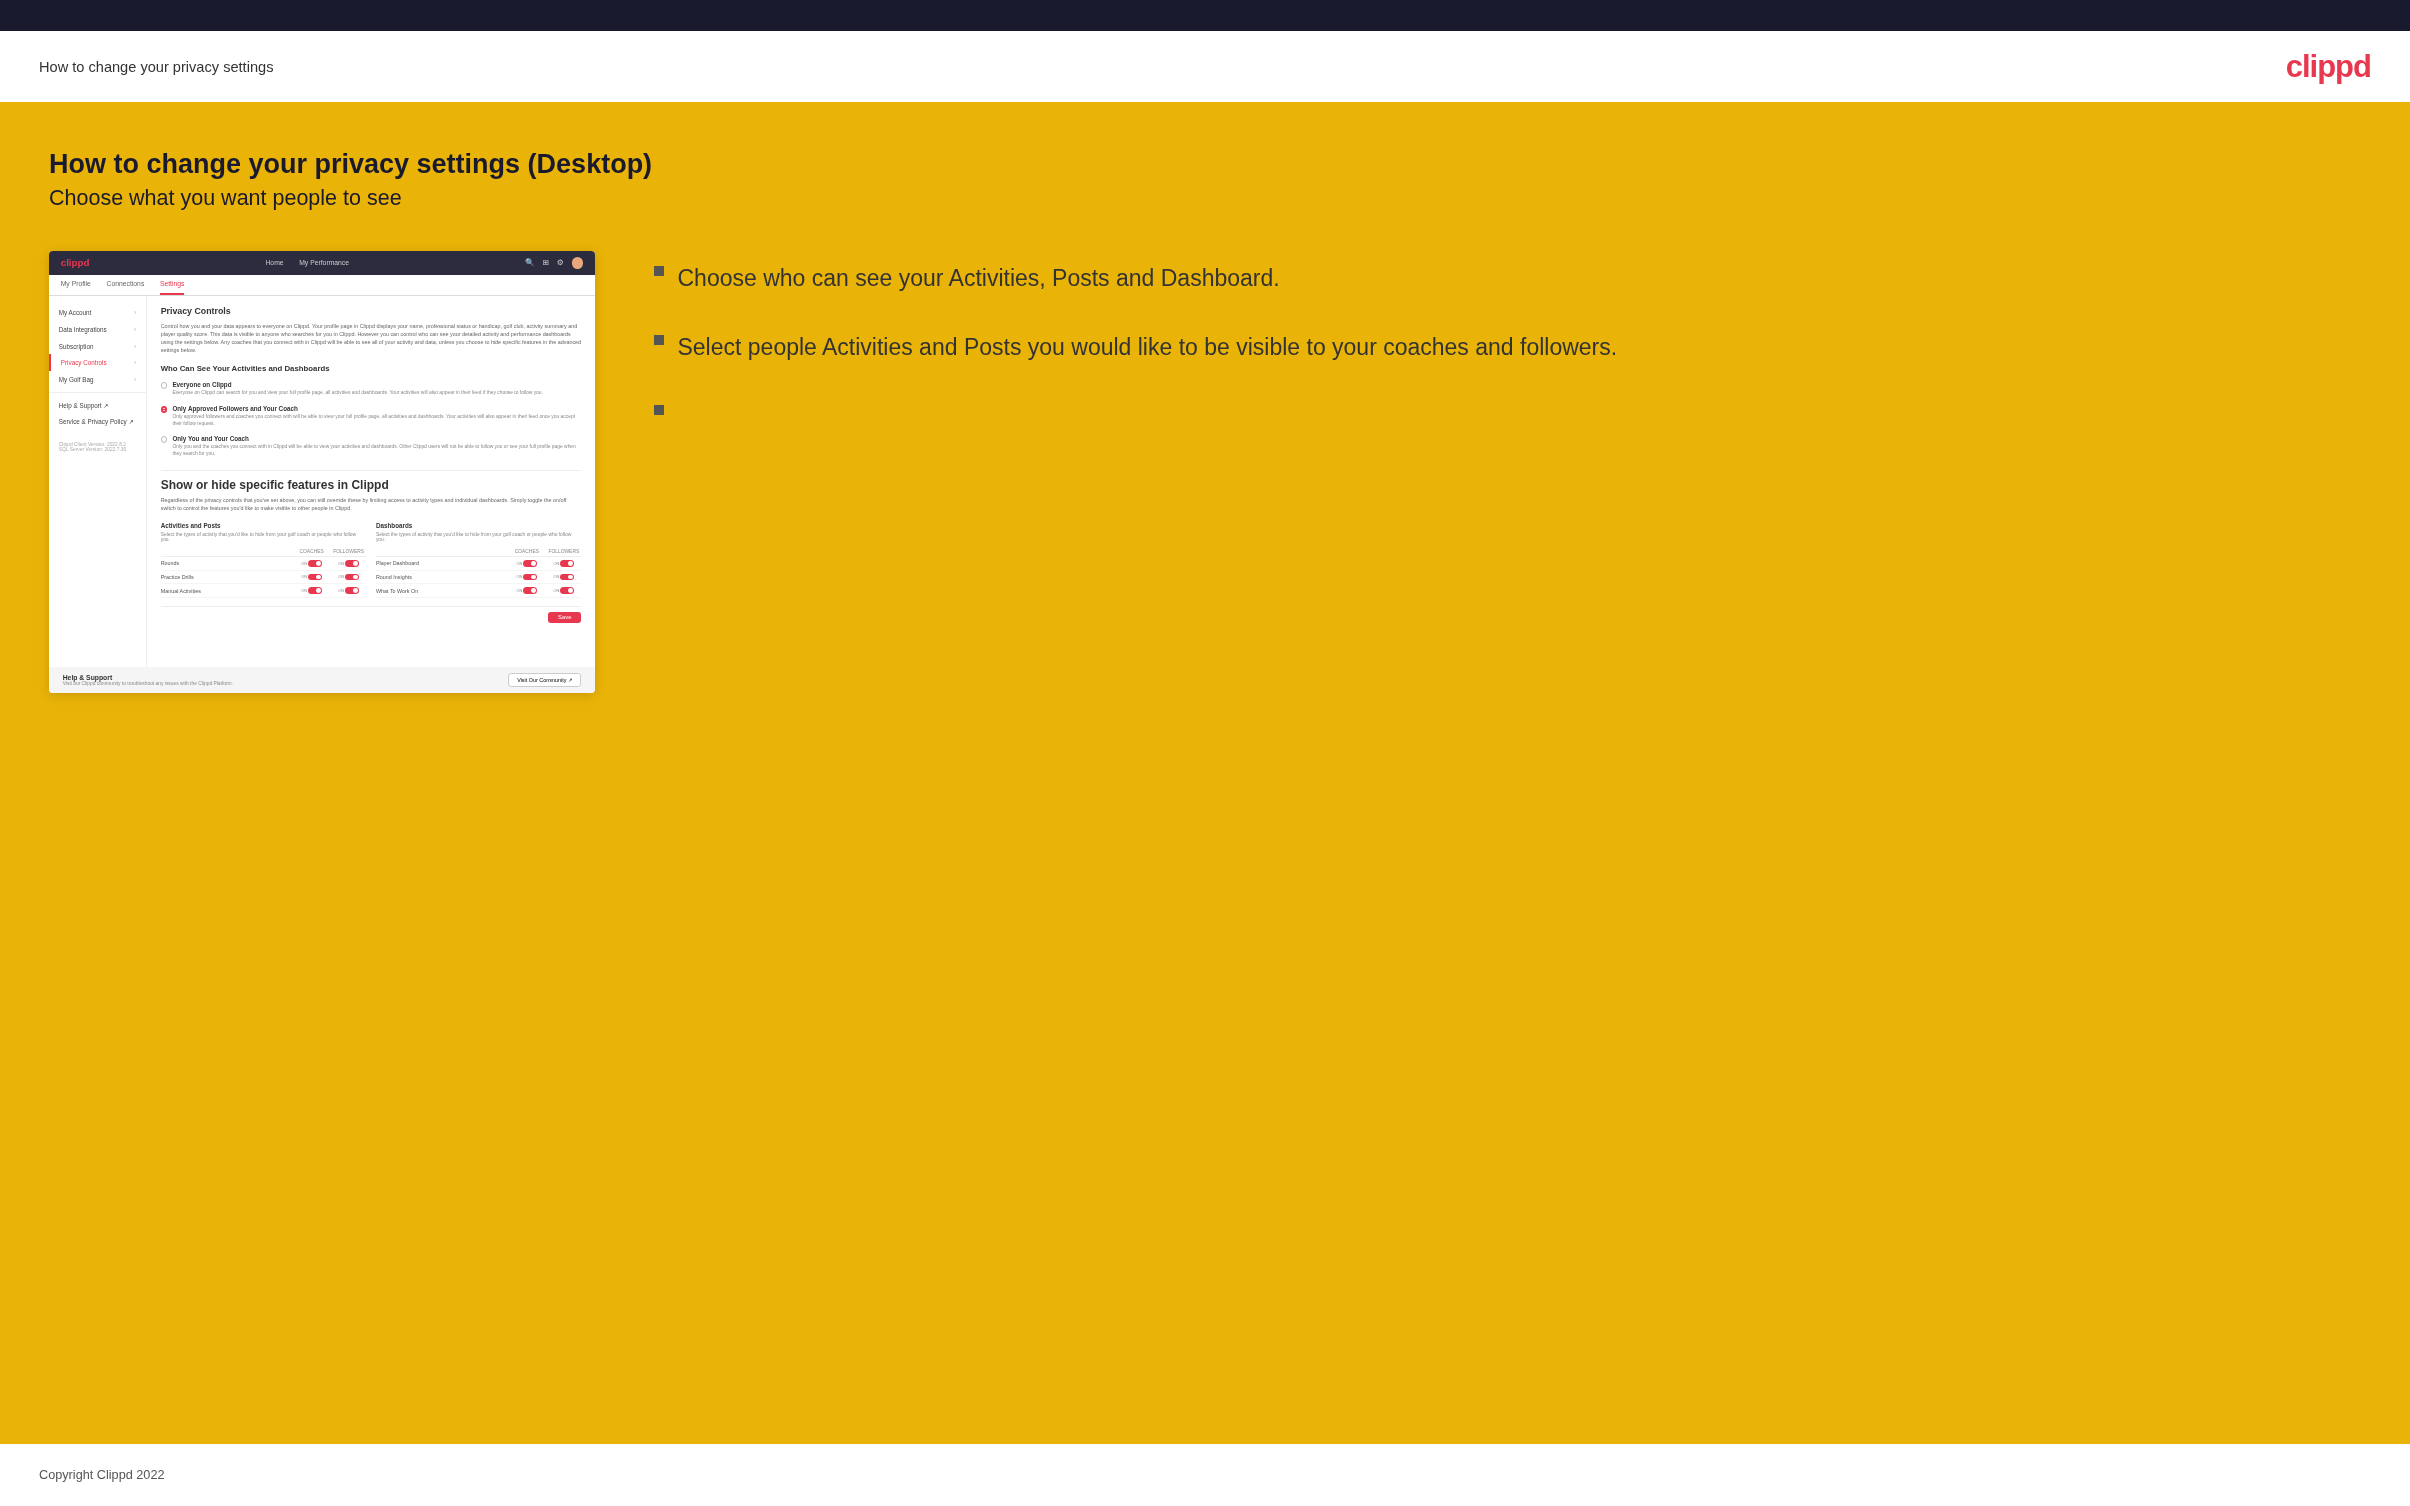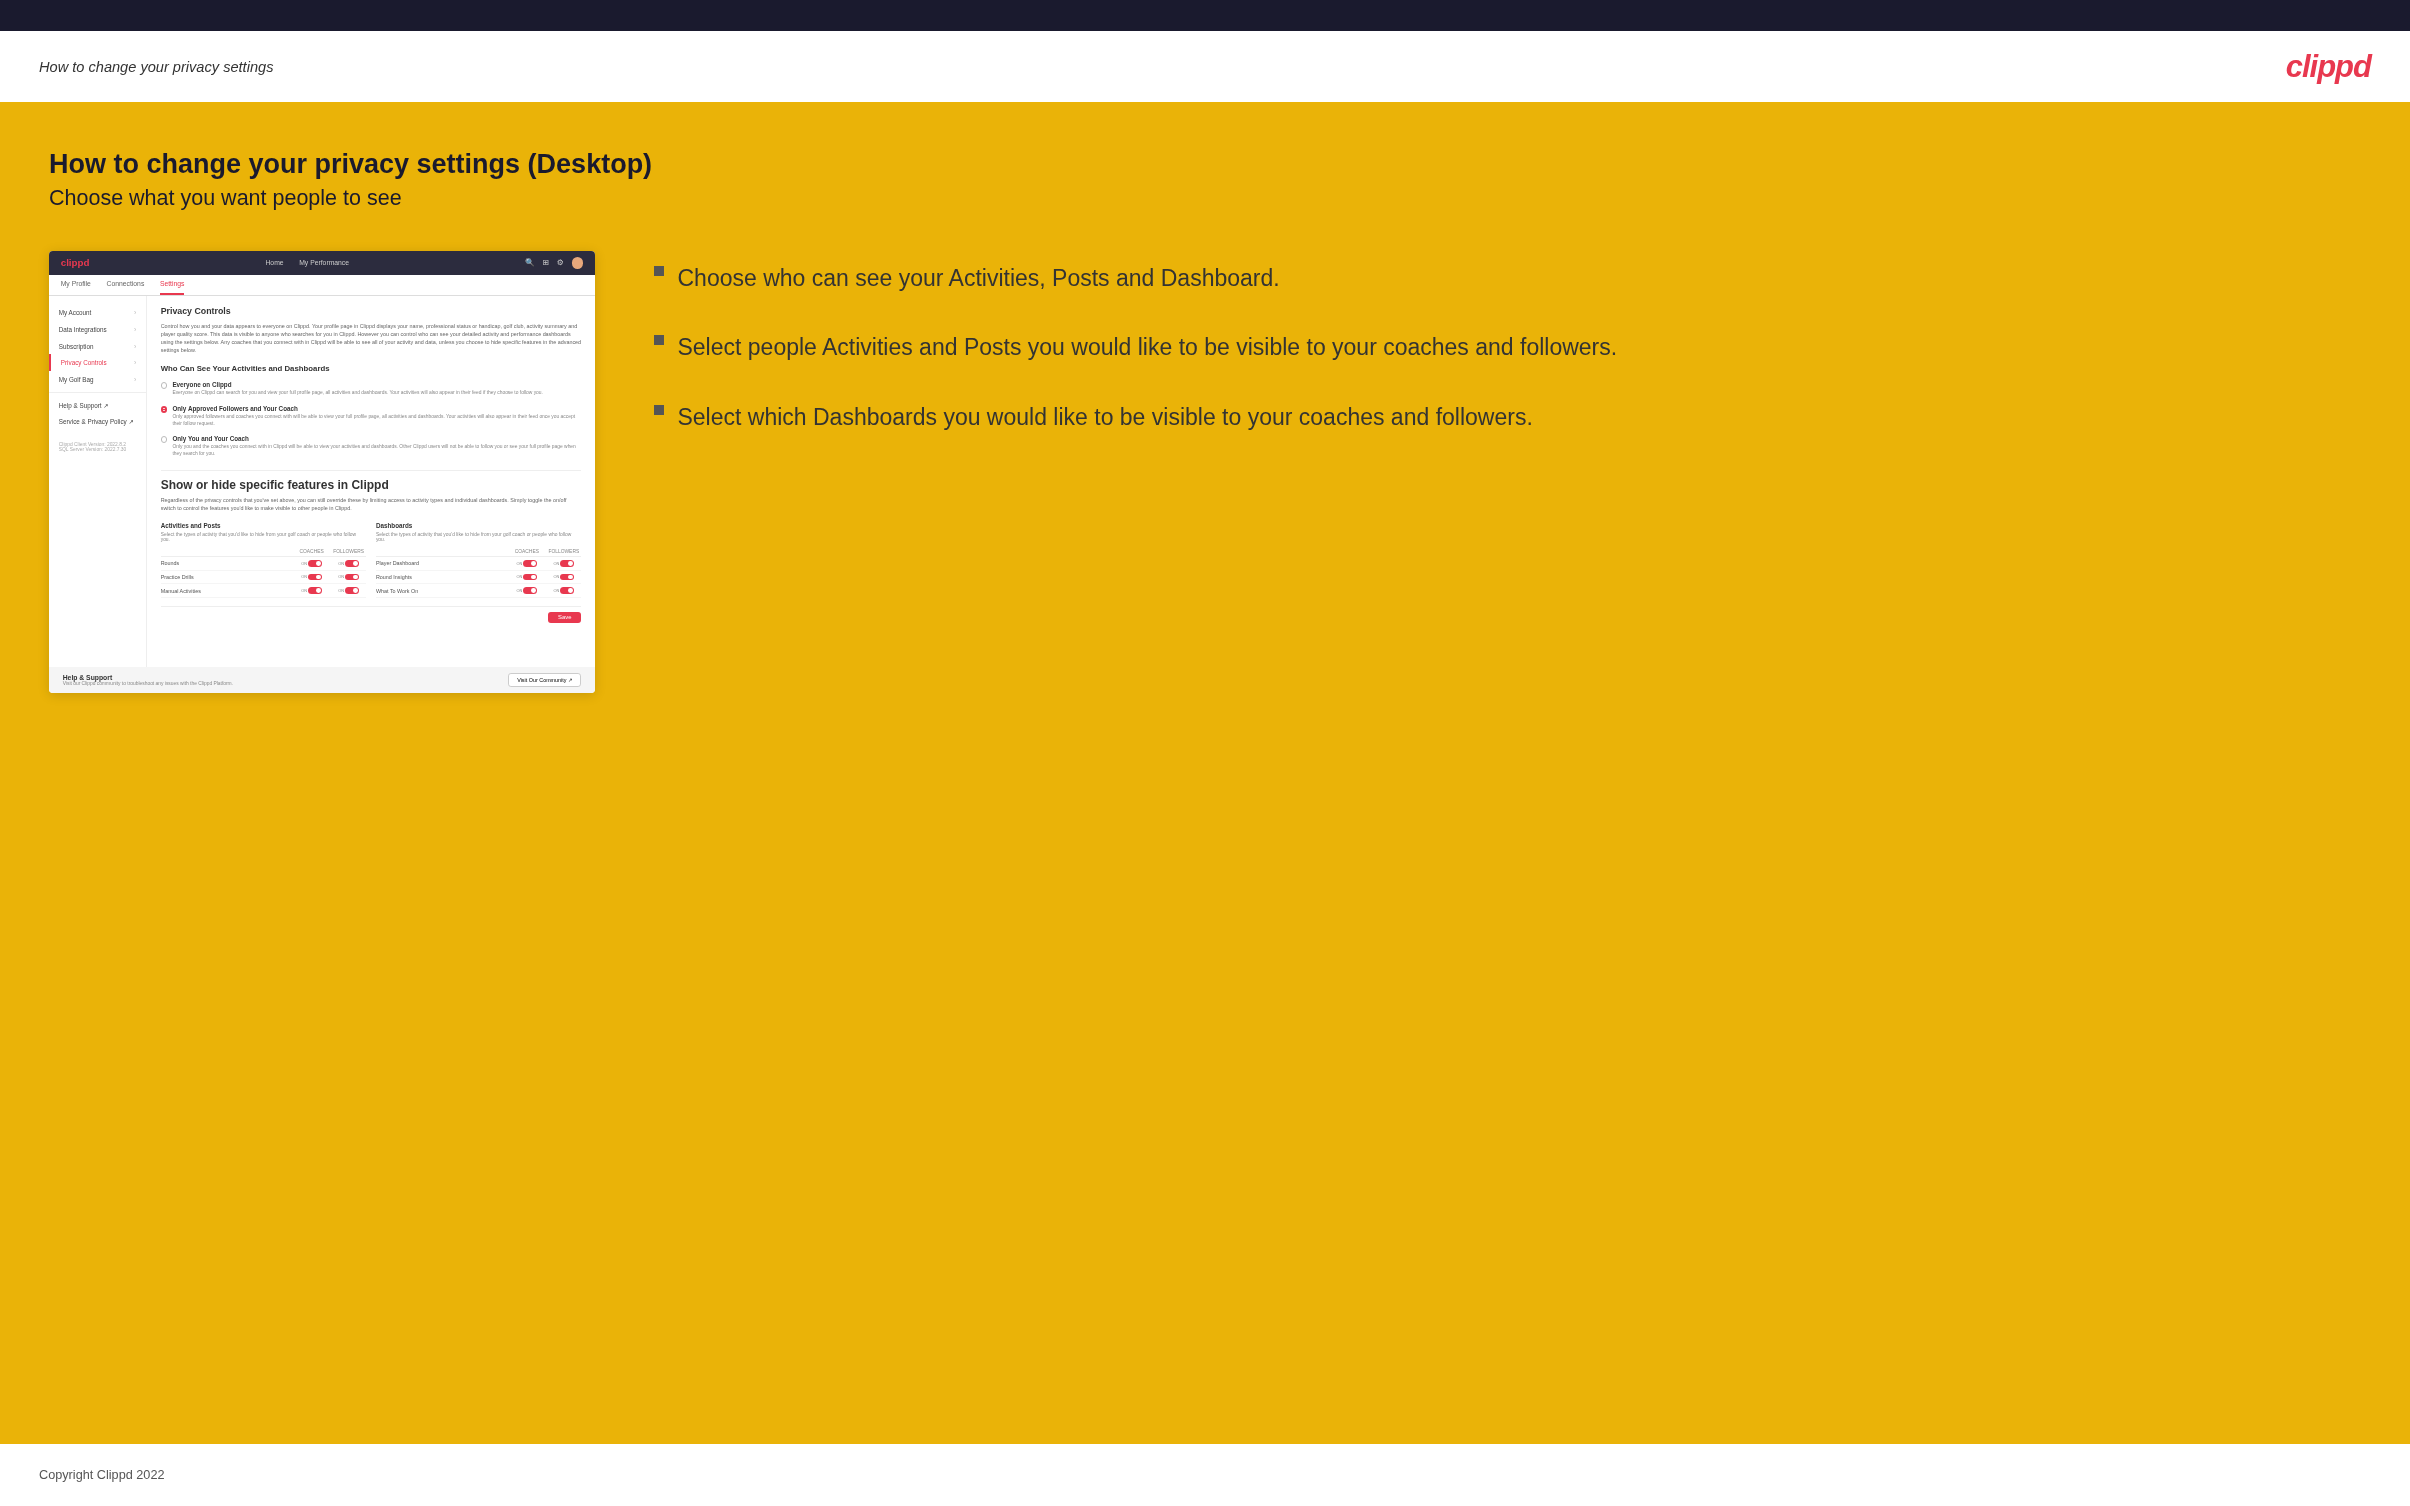--- a/index.html
+++ b/index.html
@@ -21,21 +21,20 @@
       align-items: center;
     }
 
     
     .header {
       display: flex;
       align-items: center;
       justify-content: space-between;
       padding: 17.6px 39px;
       border-bottom: 8px solid #eab308;
-      font-style: italic;
     }
     .header-title {
       font-size: 14.6px;
       color: #333;
       font-weight: 400;
     }
     .logo {
       font-size: 31px;
       font-weight: 700;
       color: #e8384f;
@@ -658,21 +657,20 @@
         <li class="bullet-item">
           <div class="bullet-square"></div>
           <span class="bullet-text">Choose who can see your Activities, Posts and Dashboard.</span>
         </li>
         <li class="bullet-item">
           <div class="bullet-square"></div>
           <span class="bullet-text">Select people Activities and Posts you would like to be visible to your coaches and followers.</span>
         </li>
         <li class="bullet-item">
           <div class="bullet-square"></div>
-          <span class="bullet-text">Select which Dashboards you would like to be visible to your coaches and followers.</span>
         </li>
       </ul>
     </div>
 
   </div>
 </div>
 
 <div class="footer">
   <span>Copyright Clippd 2022</span>
 </div>

